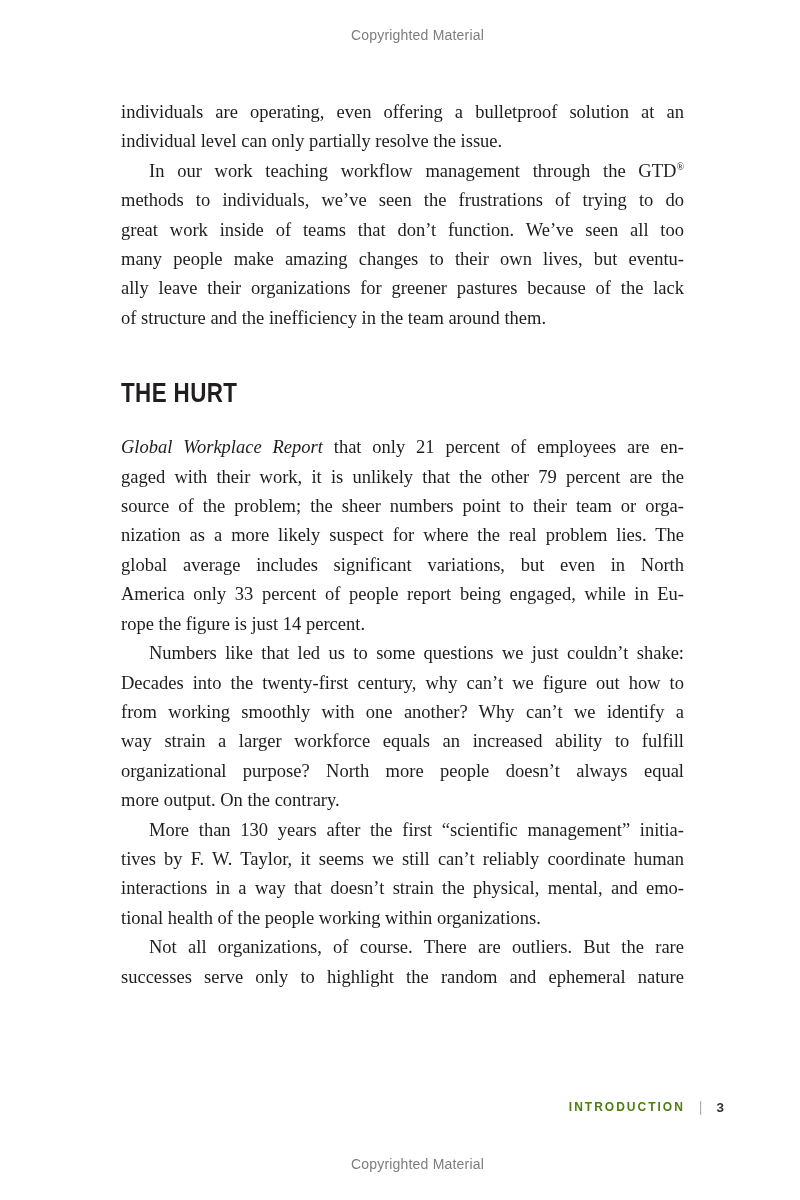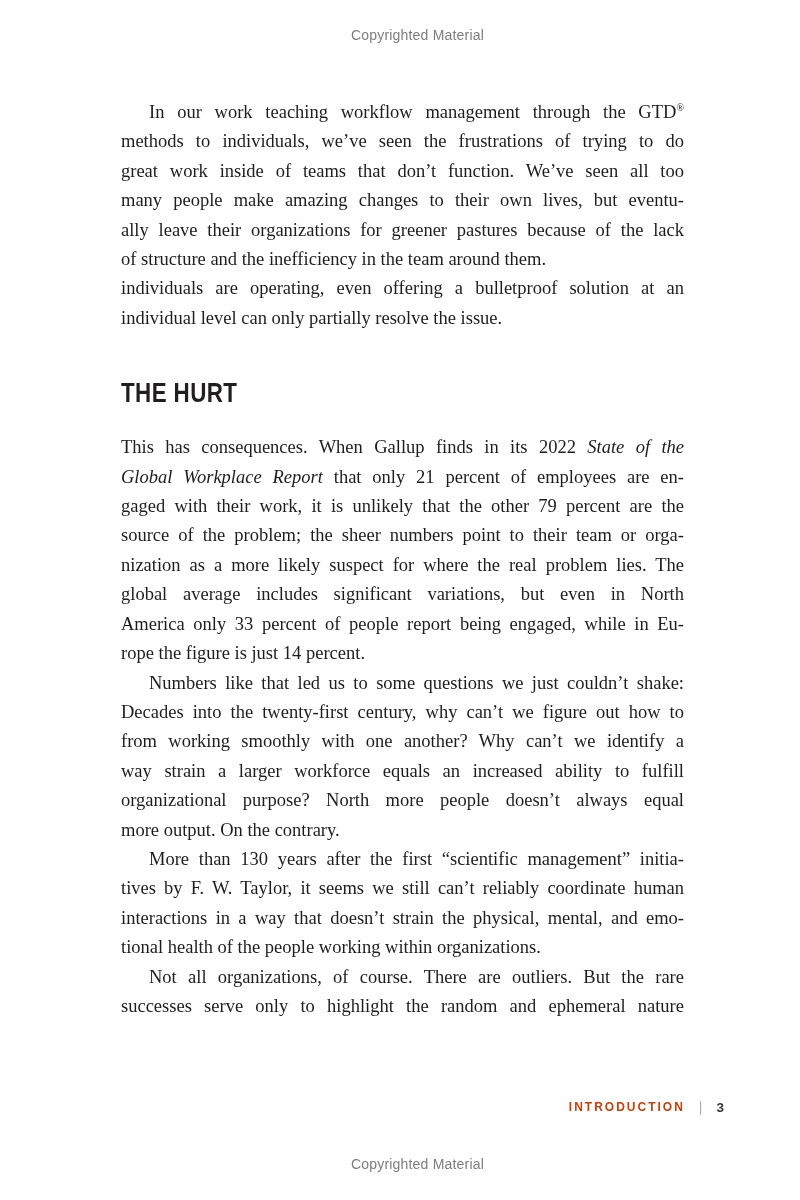--- a/index.html
+++ b/index.html
@@ -50,50 +50,49 @@
     transform: scaleX(0.8);
     transform-origin: left center;
   }
 
   .footer {
     position: absolute;
     top: 1099px; right: 76px;
     display: flex; align-items: center; gap: 14px;
     font-family: "Liberation Sans", sans-serif;
   }
-  .f-section { color: #c2410c; font-weight: bold; font-size: 12px; letter-spacing: 2px; }
+  .f-section { color: #4d7c0f; font-weight: bold; font-size: 12px; letter-spacing: 2px; }
   .f-div { color: #aeaeae; font-size: 14px; font-weight: 300; }
   .f-num { color: #333333; font-weight: bold; font-size: 13.5px; }
 </style>
 </head>
 <body>
 
 <div class="page">
 
   <div class="copyright top">Copyrighted Material</div>
 
   <div class="textblock">
     <div id="before-heading">
         <div class="paragraph">
+          <div class="line"><span>individuals are operating, even offering a bulletproof solution at an</span></div>
+          <div class="line last"><span>individual level can only partially resolve the issue.</span></div>
+        </div>
+        <div class="paragraph">
           <div class="line indent"><span>In our work teaching workflow management through the GTD</span><sup>®</sup></div>
           <div class="line"><span>methods to individuals, we’ve seen the frustrations of trying to do</span></div>
           <div class="line"><span>great work inside of teams that don’t function. We’ve seen all too</span></div>
           <div class="line"><span>many people make amazing changes to their own lives, but eventu-</span></div>
           <div class="line"><span>ally leave their organizations for greener pastures because of the lack</span></div>
           <div class="line last"><span>of structure and the inefficiency in the team around them.</span></div>
         </div>
-        <div class="paragraph">
-          <div class="line"><span>individuals are operating, even offering a bulletproof solution at an</span></div>
-          <div class="line last"><span>individual level can only partially resolve the issue.</span></div>
-        </div>
       </div>
     <h2 class="heading">THE HURT</h2>
     <div id="after-heading">
         <div class="paragraph">
-          <div class="line"><span>This has consequences. When Gallup finds in its 2022 </span><i>State of the</i></div>
           <div class="line"><i>Global Workplace Report</i><span> that only 21 percent of employees are en-</span></div>
           <div class="line"><span>gaged with their work, it is unlikely that the other 79 percent are the</span></div>
           <div class="line"><span>source of the problem; the sheer numbers point to their team or orga-</span></div>
           <div class="line"><span>nization as a more likely suspect for where the real problem lies. The</span></div>
           <div class="line"><span>global average includes significant variations, but even in North</span></div>
           <div class="line"><span>America only 33 percent of people report being engaged, while in Eu-</span></div>
           <div class="line last"><span>rope the figure is just 14 percent.</span></div>
         </div>
         <div class="paragraph">
           <div class="line indent"><span>Numbers like that led us to some questions we just couldn’t shake:</span></div>

